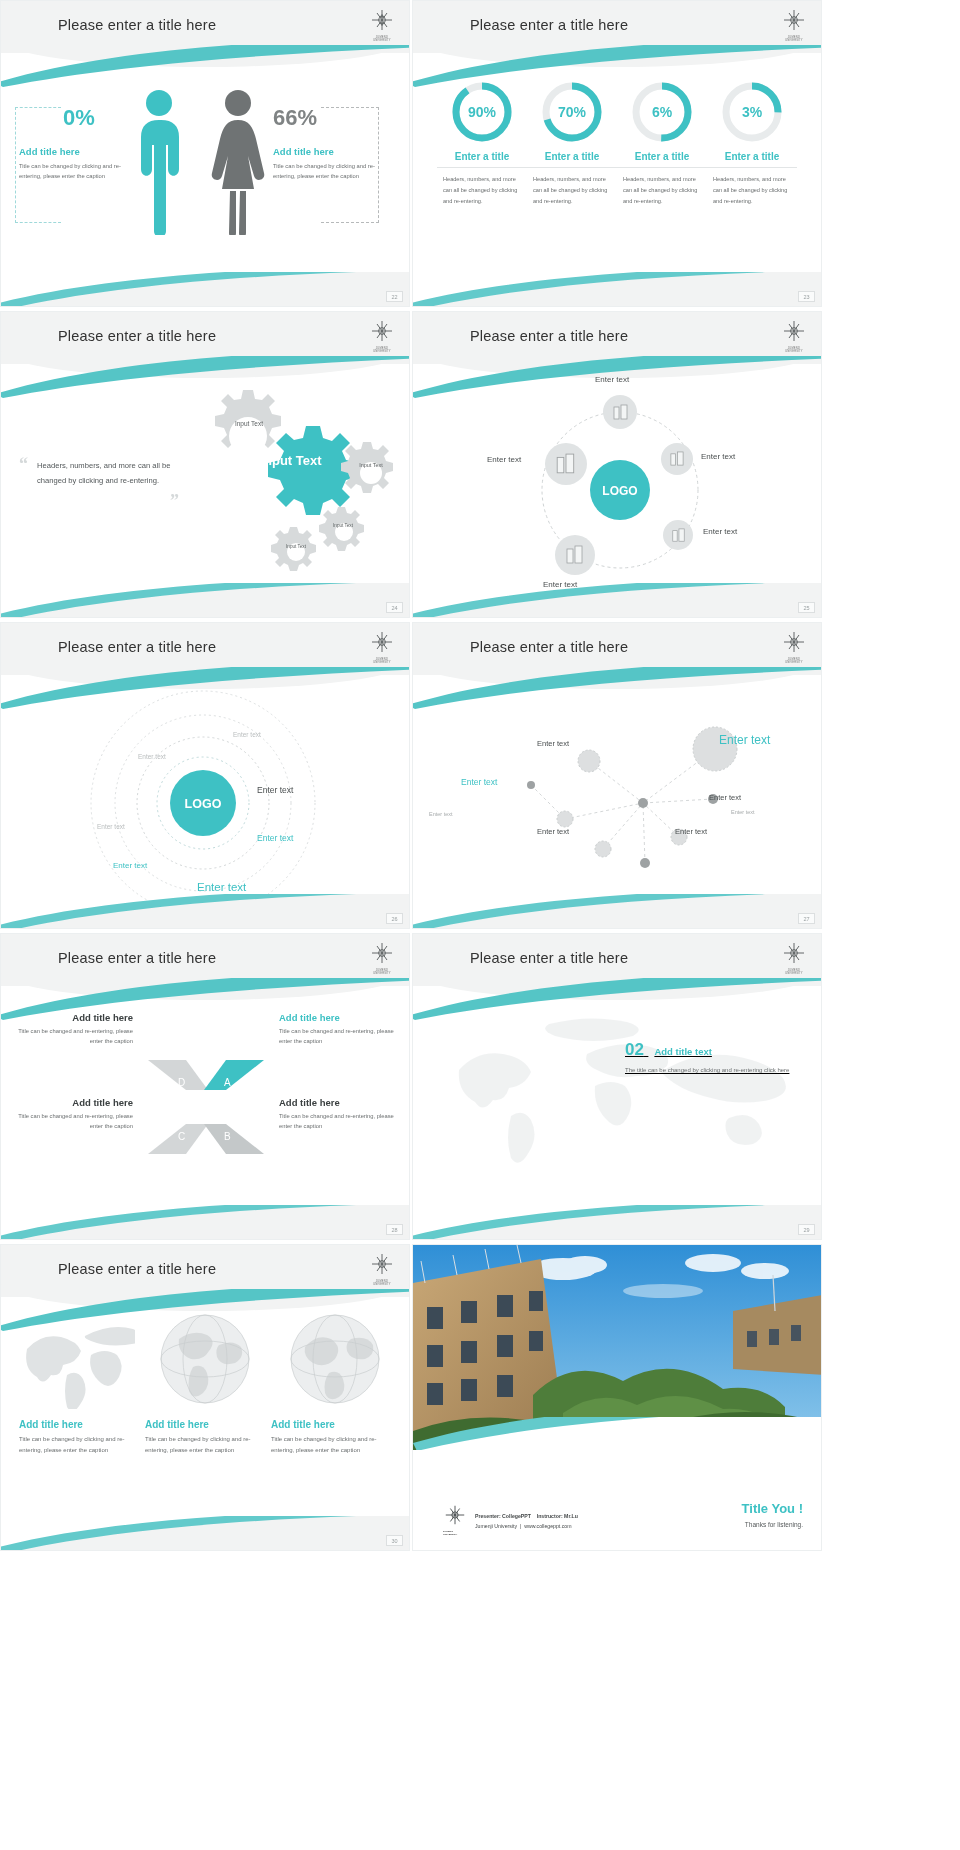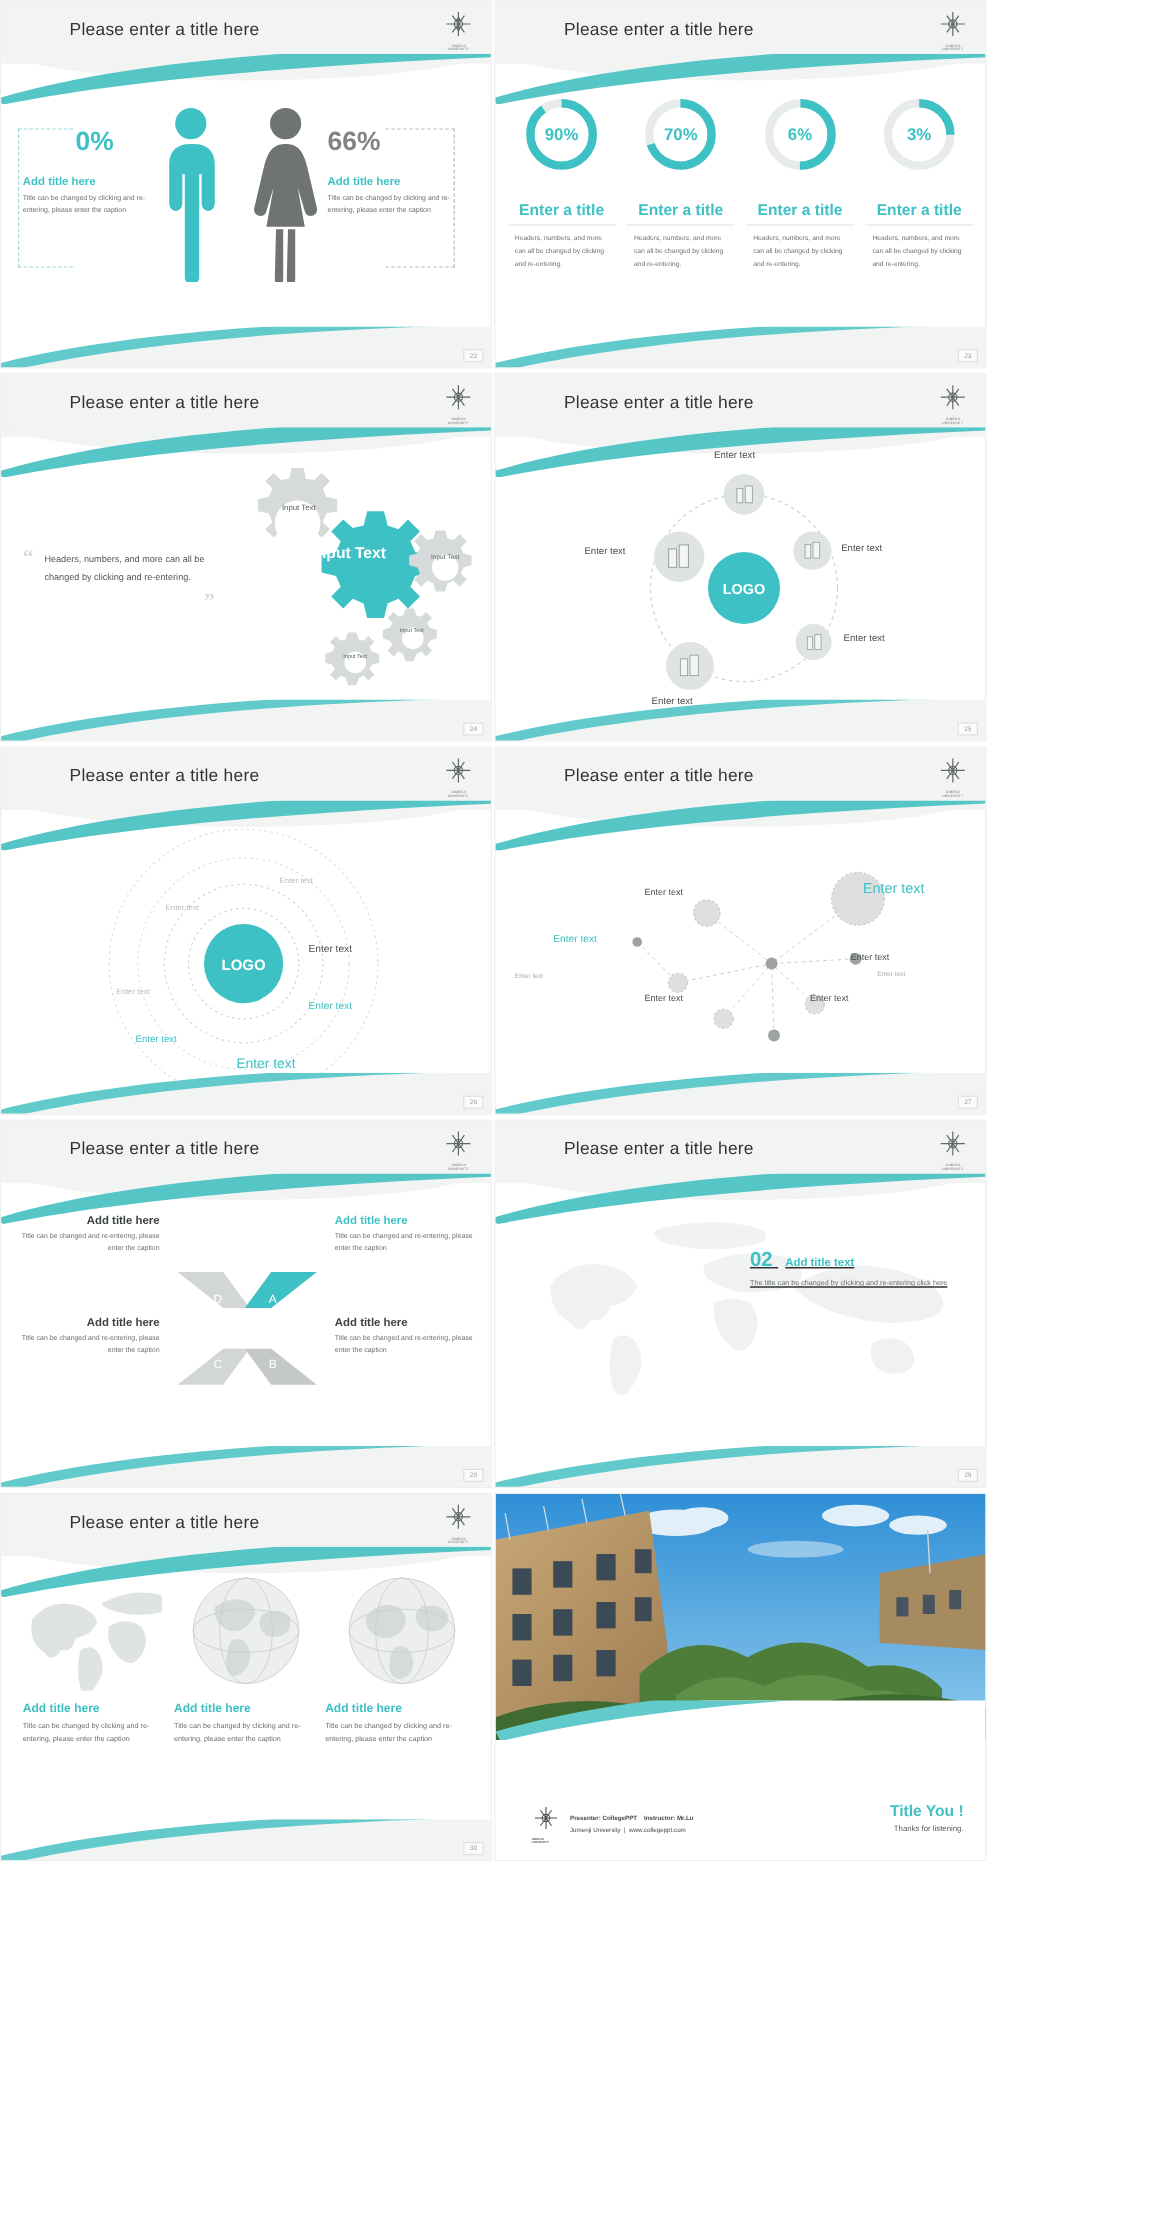--- a/index.html
+++ b/index.html
@@ -33,26 +33,26 @@
 
   
   .s1-wrap{ position:relative; height:100%; }
   .pct { font-size:22px; font-weight:bold; }
   .s1-col{ position:absolute; width:118px; }
   .s1-col .t{ font-size:9.5px; font-weight:bold; margin-top:5px;}
   .s1-col .d{ font-size:5.8px; color:#6b6f70; line-height:1.75; margin-top:4px;}
   .dashbox{ position:absolute; border:1px dashed #9fd9da; }
 
   
-  .donuts{ display:flex; justify-content:space-between; padding:22px 10px 0 10px;}
+  .donuts{ display:flex; justify-content:center; padding:22px 10px 0 10px;}
   .donut{ width:90px; text-align:center; }
   .ring{ position:relative; width:62px; height:62px; margin:0 auto; }
   .ring .val{ position:absolute; inset:0; display:flex; align-items:center; justify-content:center;
               font-size:14px; font-weight:bold; color:#3ec1c4;}
-  .donut .dt{ font-size:13px; font-weight:bold; color:#3ec1c4; margin-top:24px; padding-bottom:5px;
+  .donut .dt{ font-size:10px; font-weight:bold; color:#3ec1c4; margin-top:8px; padding-bottom:5px;
               border-bottom:1px solid #e2e5e6; display:block;}
   .donut .dd{ font-size:5.6px; color:#6b6f70; line-height:1.95; margin-top:6px; text-align:left; padding:0 6px;}
 
   
   .quote{ position:absolute; left:18px; top:88px; width:170px; }
   .quote .q1,.quote .q2{ color:#d5d9da; font-size:18px; font-weight:bold; font-family:"Liberation Serif",serif;}
   .quote .q1{ position:absolute; left:0; top:-4px;}
   .quote .q2{ position:absolute; right:10px; bottom:-24px;}
   .quote p{ font-size:7.6px; color:#53585a; line-height:2.0; padding-left:18px;}
   .gearlbl{ position:absolute; text-align:center; line-height:1.15; }

